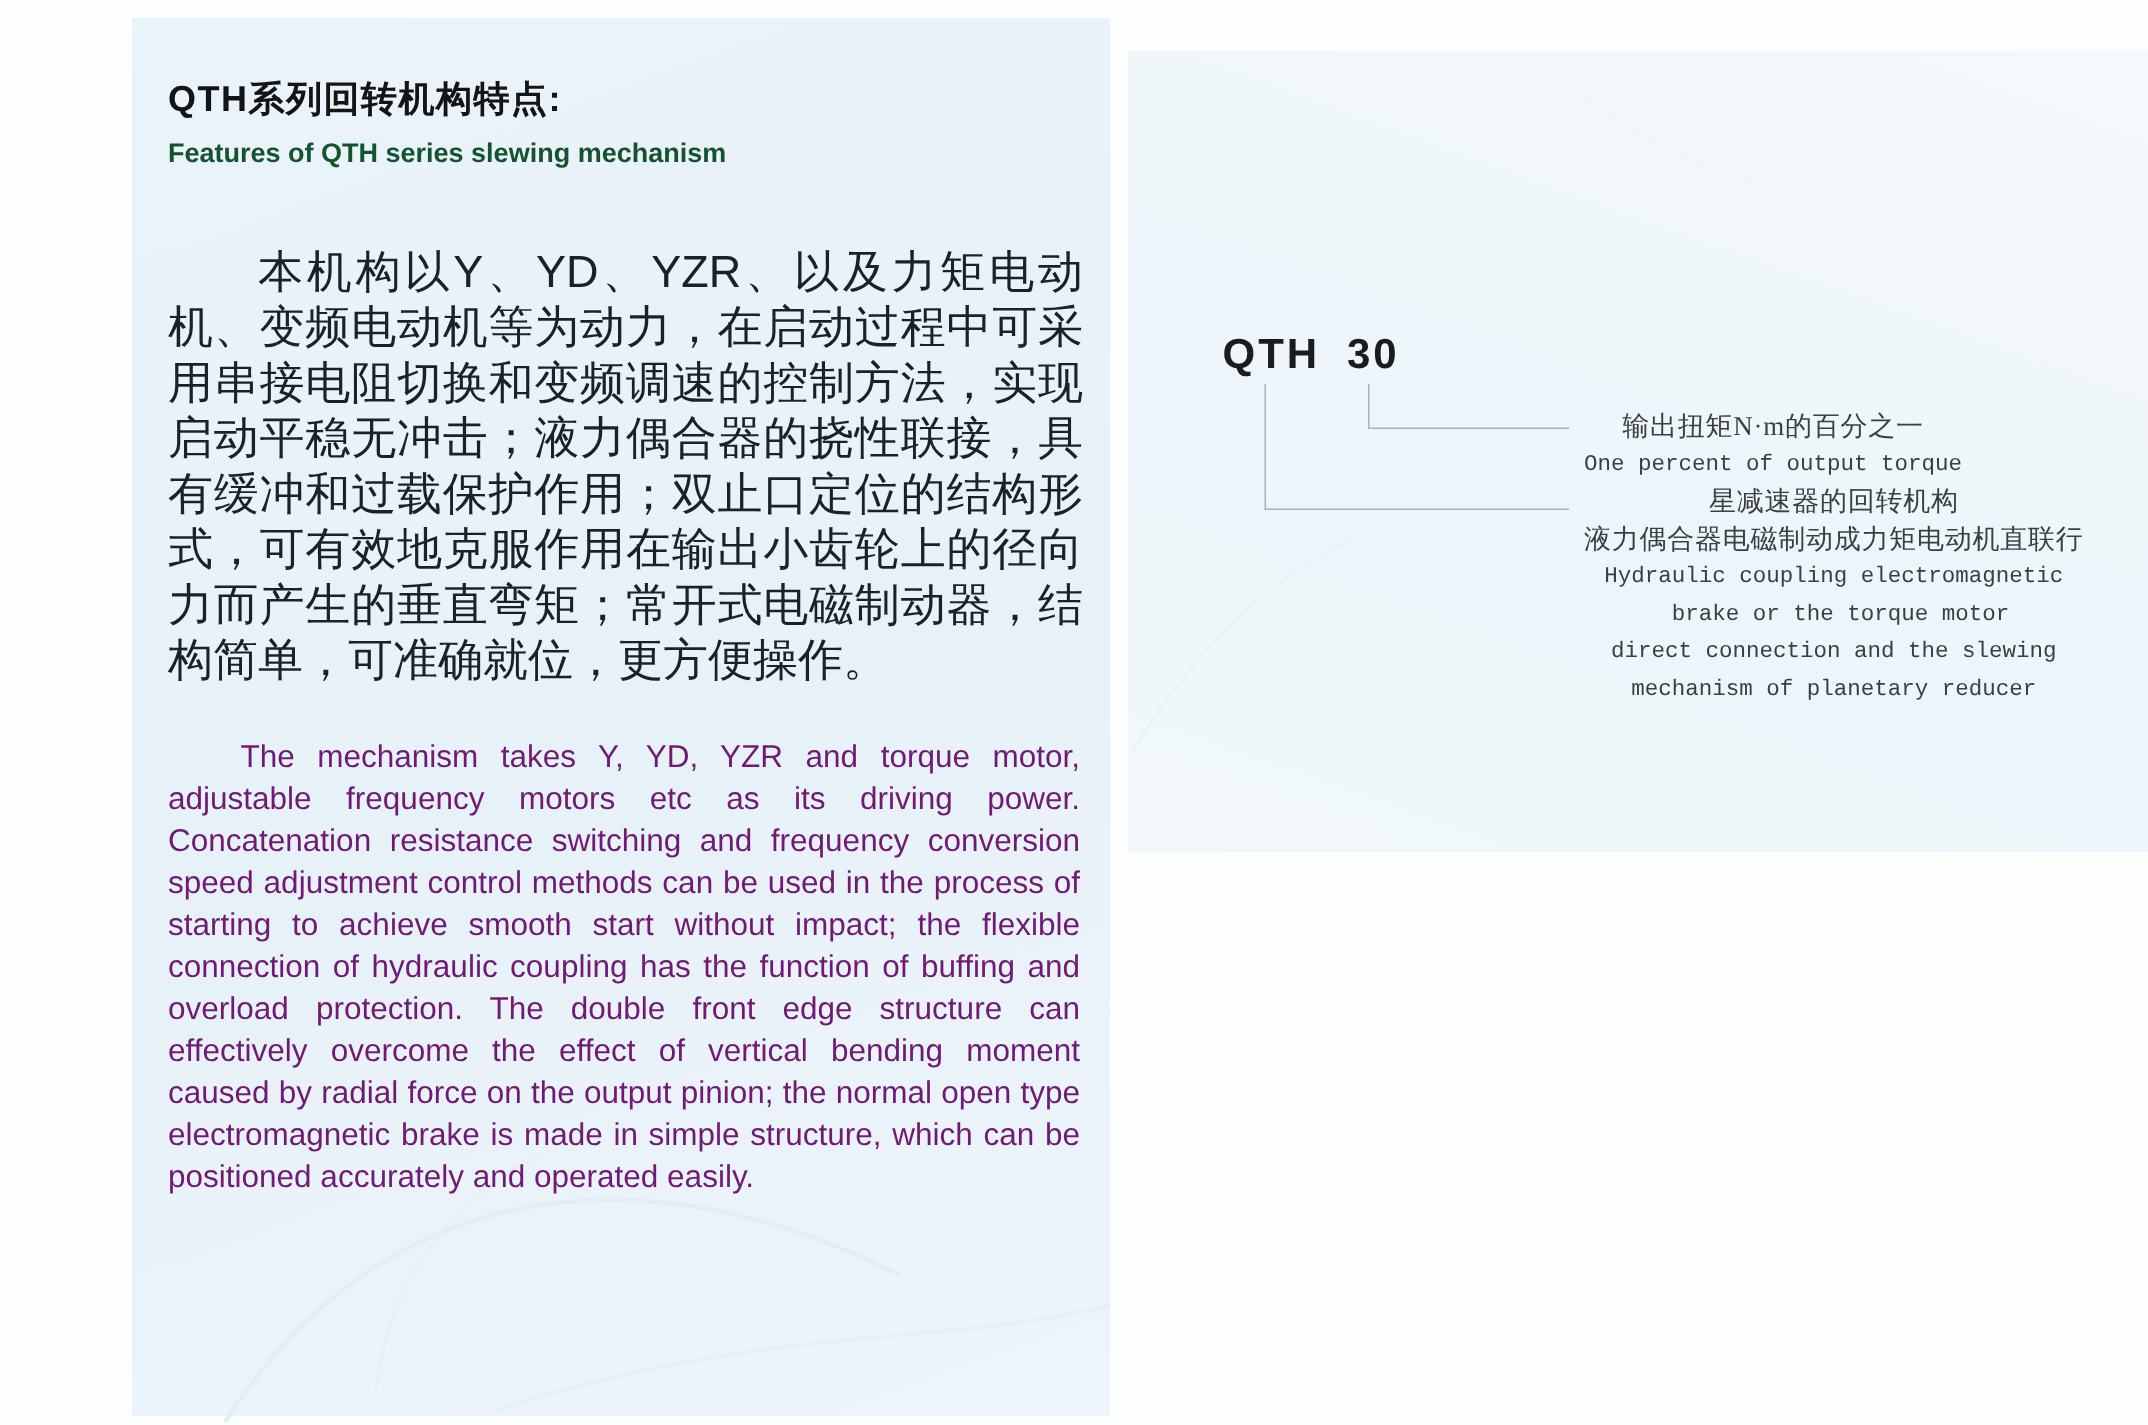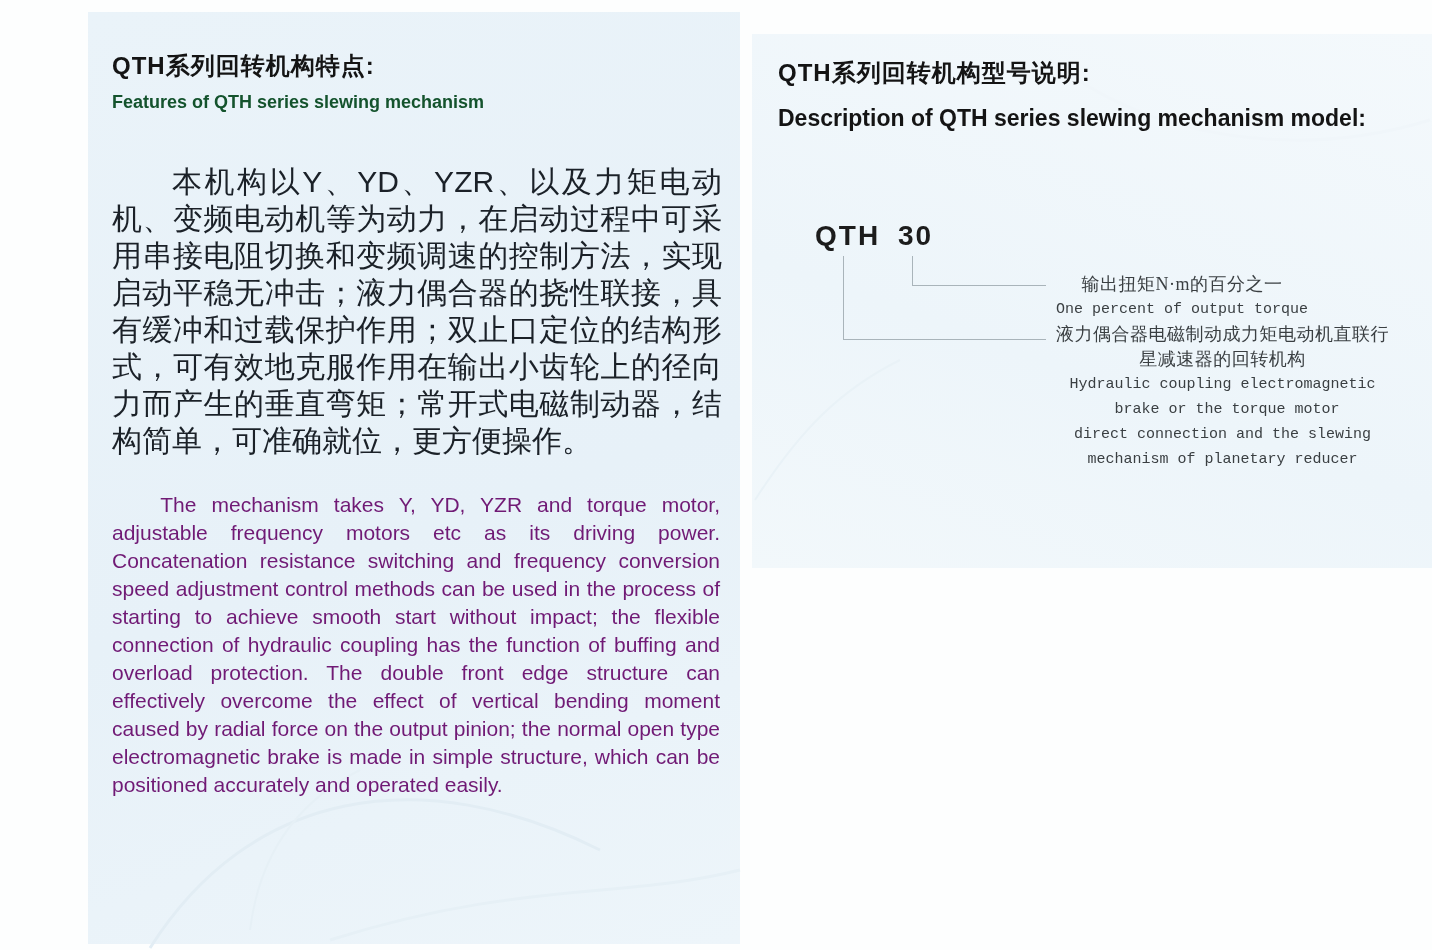--- a/index.html
+++ b/index.html
@@ -133,38 +133,36 @@
   </svg>
 
   <div class="zh-title" style="left:112px; top:50px;text-align:right;">QTH系列回转机构特点:</div>
 
   <div class="en-title" style="left:112px; top:92px;">Features of QTH series slewing mechanism</div>
 
   <div class="zh-para">本机构以Y、YD、YZR、以及力矩电动机、变频电动机等为动力，在启动过程中可采用串接电阻切换和变频调速的控制方法，实现启动平稳无冲击；液力偶合器的挠性联接，具有缓冲和过载保护作用；双止口定位的结构形式，可有效地克服作用在输出小齿轮上的径向力而产生的垂直弯矩；常开式电磁制动器，结构简单，可准确就位，更方便操作。</div>
 
   <div class="en-para">The mechanism takes Y, YD, YZR and torque motor, adjustable frequency motors etc as its driving power. Concatenation resistance switching and frequency conversion speed adjustment control methods can be used in the process of starting to achieve smooth start without impact; the flexible connection of hydraulic coupling has the function of buffing and overload protection. The double front edge structure can effectively overcome the effect of vertical bending moment caused by radial force on the output pinion; the normal open type electromagnetic brake is made in simple structure, which can be positioned accurately and operated easily.</div>
 
-  <div class="zh-title" style="left:778px; top:57px;">QTH系列回转机构型号说明:</div>
 
-  <div class="right-en-title">Description of QTH series slewing mechanism model:</div>
 
   <div class="model-code" id="model-prefix">QTH</div>
 
   <div class="model-code" id="model-number">30</div>
 
   <div class="connector" id="conn-number"></div>
   <div class="connector" id="conn-prefix"></div>
 
   <div class="callout" id="callout-number">
     <div class="callout-line zh">输出扭矩N·m的百分之一</div>
     <div class="callout-line en">One percent of output torque</div>
   </div>
 
   <div class="callout" id="callout-prefix">
+    <div class="callout-line zh">星减速器的回转机构</div>
     <div class="callout-line zh">液力偶合器电磁制动成力矩电动机直联行</div>
-    <div class="callout-line zh">星减速器的回转机构</div>
     <div class="callout-line en">Hydraulic coupling electromagnetic</div>
     <div class="callout-line en"> brake or the torque motor</div>
     <div class="callout-line en">direct connection and the slewing</div>
     <div class="callout-line en">mechanism of planetary reducer</div>
   </div>
 
 </div>
 
 </body></html>

